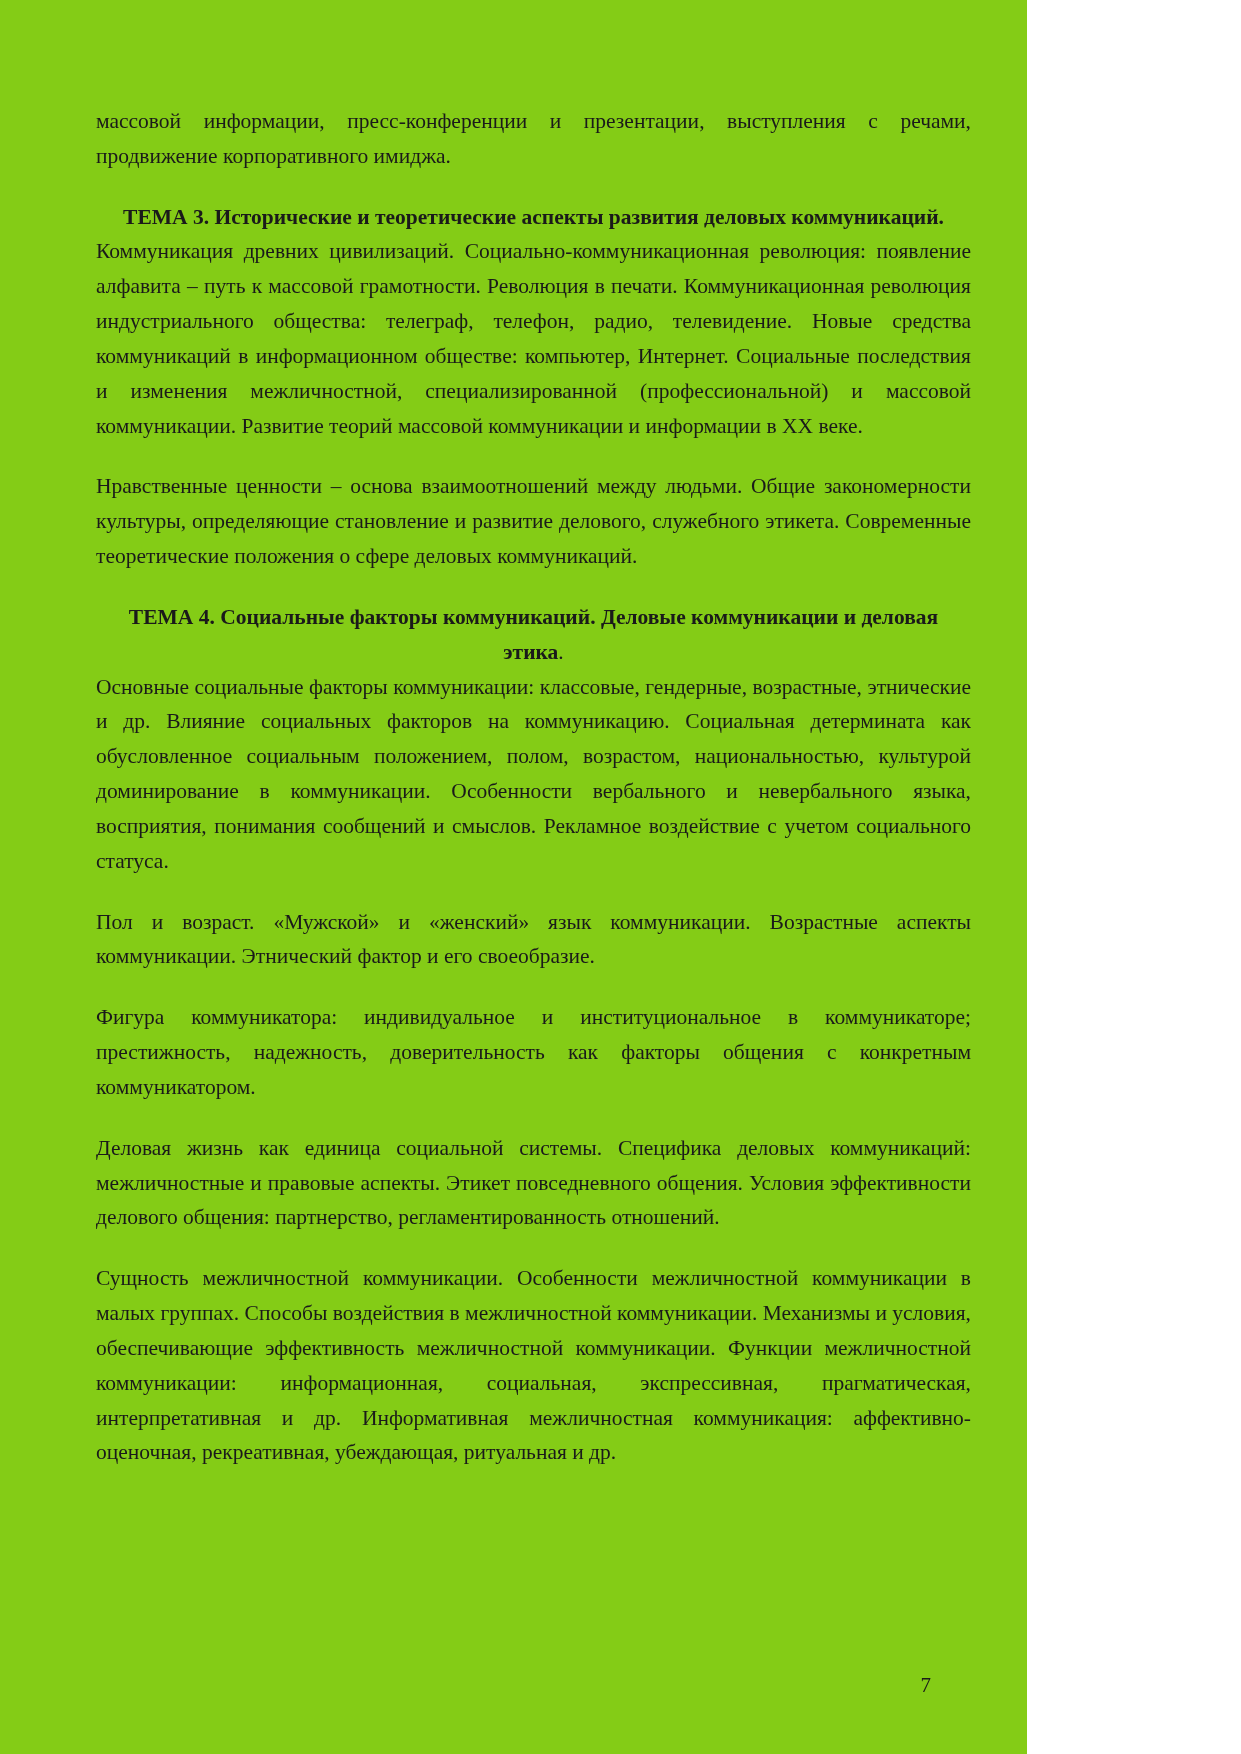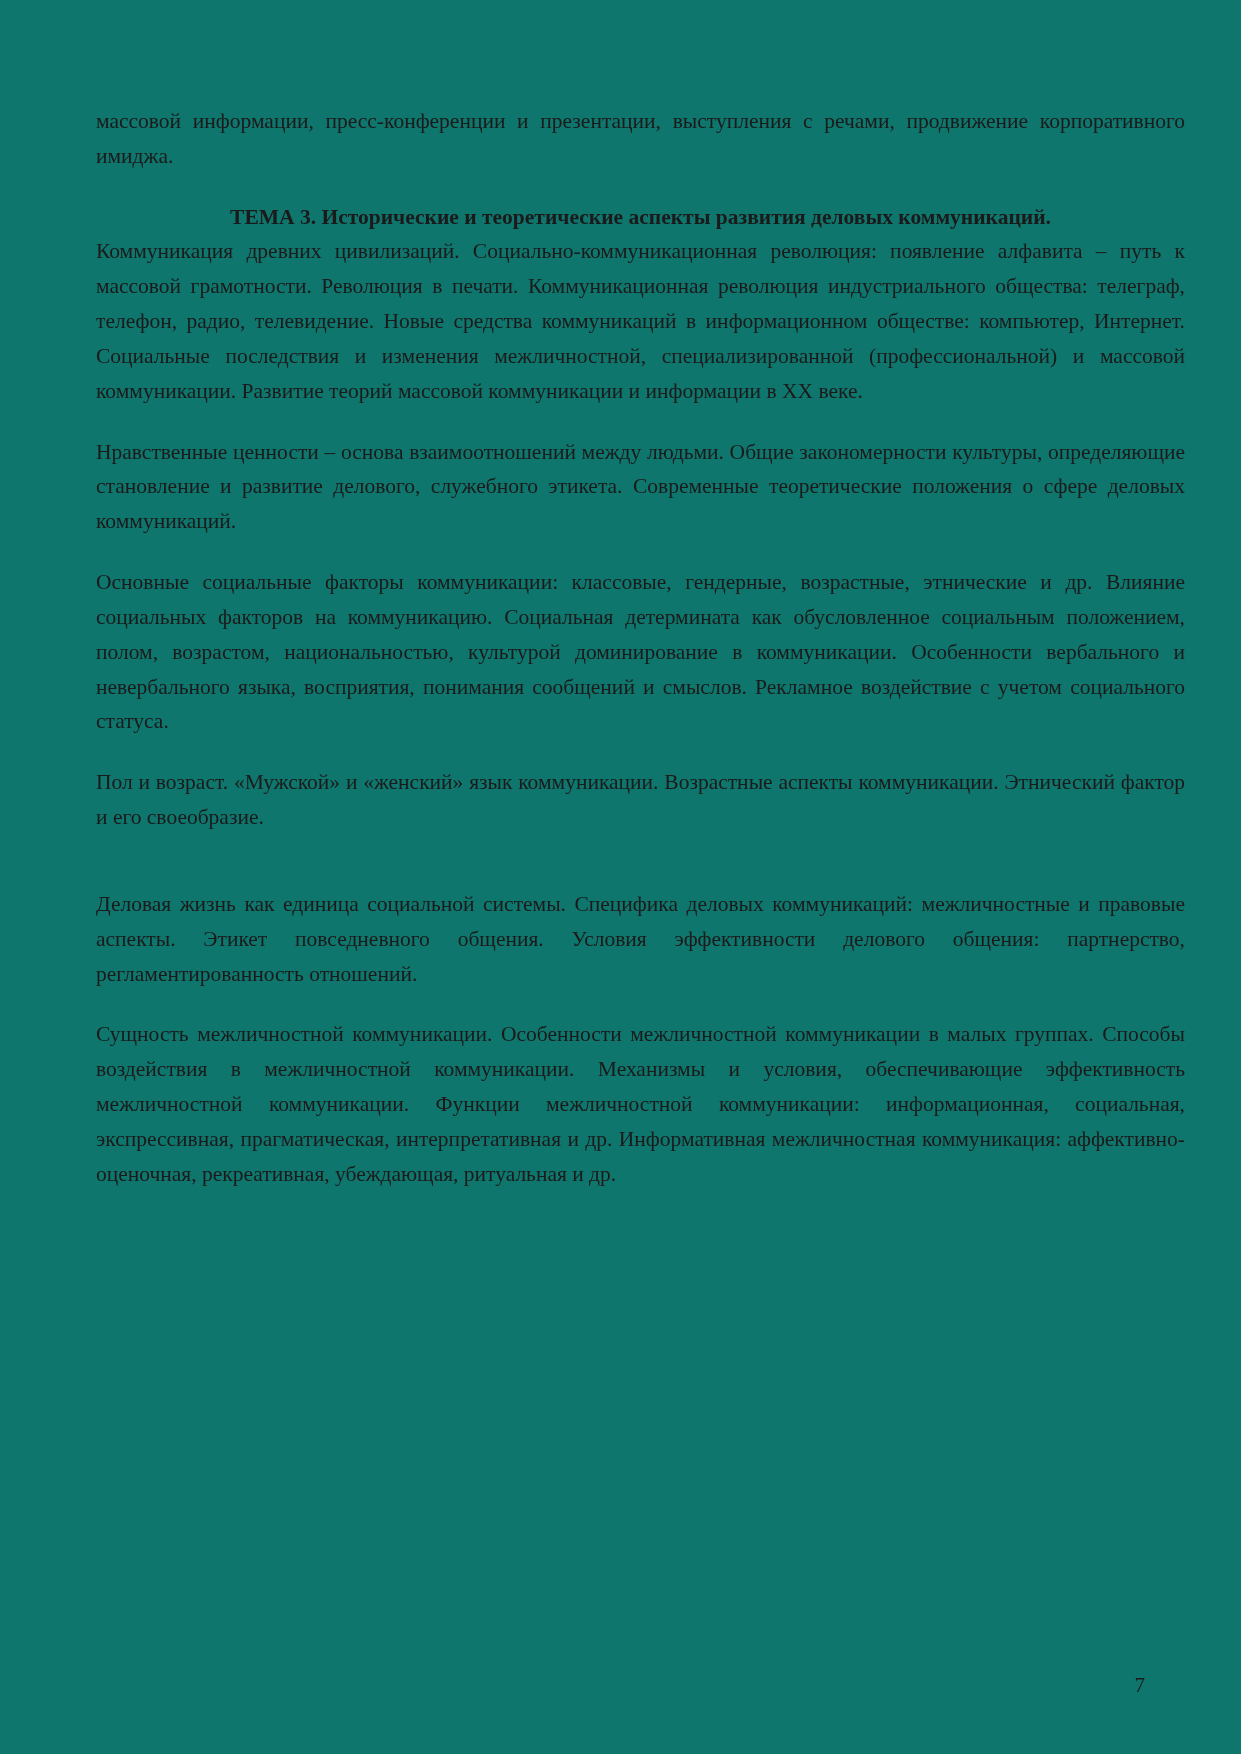--- a/index.html
+++ b/index.html
@@ -1,23 +1,23 @@
 <!DOCTYPE html>
 <html><head>
 <meta charset="utf-8">
 <style>
   html, body {
     margin: 0;
     padding: 0;
     background: #ffffff;
   }
   .page {
-    width: 1241px;
+    width: 1027px;
     height: 1754px;
-    background: #0f766e;
+    background: #84cc16;
     position: relative;
     box-sizing: border-box;
     padding: 104px 56px 40px 96px;
     font-family: "Liberation Serif", "DejaVu Serif", serif;
     color: #1a1a1a;
   }
   .doc-body {
     font-size: 21.5px;
     line-height: 1.62;
     text-align: justify;
@@ -60,28 +60,30 @@
 
     <p class="heading"><span>ТЕМА 3. Исторические и теоретические аспекты развития деловых коммуникаций.</span></p>
     <p class="para">Коммуникация древних цивилизаций. Социально-коммуникационная революция: появление алфавита – путь к массовой грамотности. Революция в печати. Коммуникационная революция индустриального общества: телеграф, телефон, радио, телевидение. Новые средства коммуникаций в информационном обществе: компьютер, Интернет. Социальные последствия и изменения межличностной, специализированной (профессиональной) и массовой коммуникации. Развитие теорий массовой коммуникации и информации в XX веке.</p>
 
     <div class="spacer"></div>
 
     <p class="para">Нравственные ценности – основа взаимоотношений между людьми. Общие закономерности культуры, определяющие становление и развитие делового, служебного этикета. Современные теоретические положения о сфере деловых коммуникаций.</p>
 
     <div class="spacer"></div>
 
+    <p class="heading"><span>ТЕМА 4. Социальные факторы коммуникаций. Деловые коммуникации и деловая этика</span><span class="tail">.</span></p>
     <p class="para">Основные социальные факторы коммуникации: классовые, гендерные, возрастные, этнические и др. Влияние социальных факторов на коммуникацию. Социальная детермината как обусловленное социальным положением, полом, возрастом, национальностью, культурой доминирование в коммуникации. Особенности вербального и невербального языка, восприятия, понимания сообщений и смыслов. Рекламное воздействие с учетом социального статуса.</p>
 
     <div class="spacer"></div>
 
     <p class="para">Пол и возраст. «Мужской» и «женский» язык коммуникации. Возрастные аспекты коммуникации. Этнический фактор и его своеобразие.</p>
 
     <div class="spacer"></div>
 
+    <p class="para">Фигура коммуникатора: индивидуальное и институциональное в коммуникаторе; престижность, надежность, доверительность как факторы общения с конкретным коммуникатором.</p>
 
     <div class="spacer"></div>
 
     <p class="para">Деловая жизнь как единица социальной системы. Специфика деловых коммуникаций: межличностные и правовые аспекты. Этикет повседневного общения. Условия эффективности делового общения: партнерство, регламентированность отношений.</p>
 
     <div class="spacer"></div>
 
     <p class="para">Сущность межличностной коммуникации. Особенности межличностной коммуникации в малых группах. Способы воздействия в межличностной коммуникации. Механизмы и условия, обеспечивающие эффективность межличностной коммуникации. Функции межличностной коммуникации: информационная, социальная, экспрессивная, прагматическая, интерпретативная и др. Информативная межличностная коммуникация: аффективно-оценочная, рекреативная, убеждающая, ритуальная и др.</p>
 
     <div class="spacer"></div>

